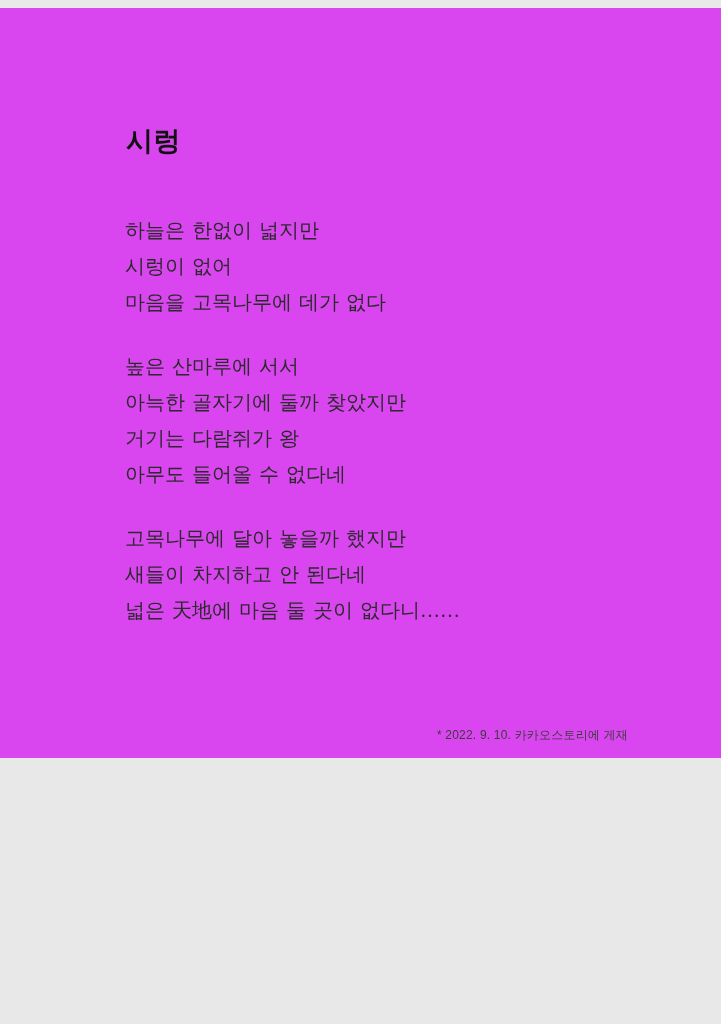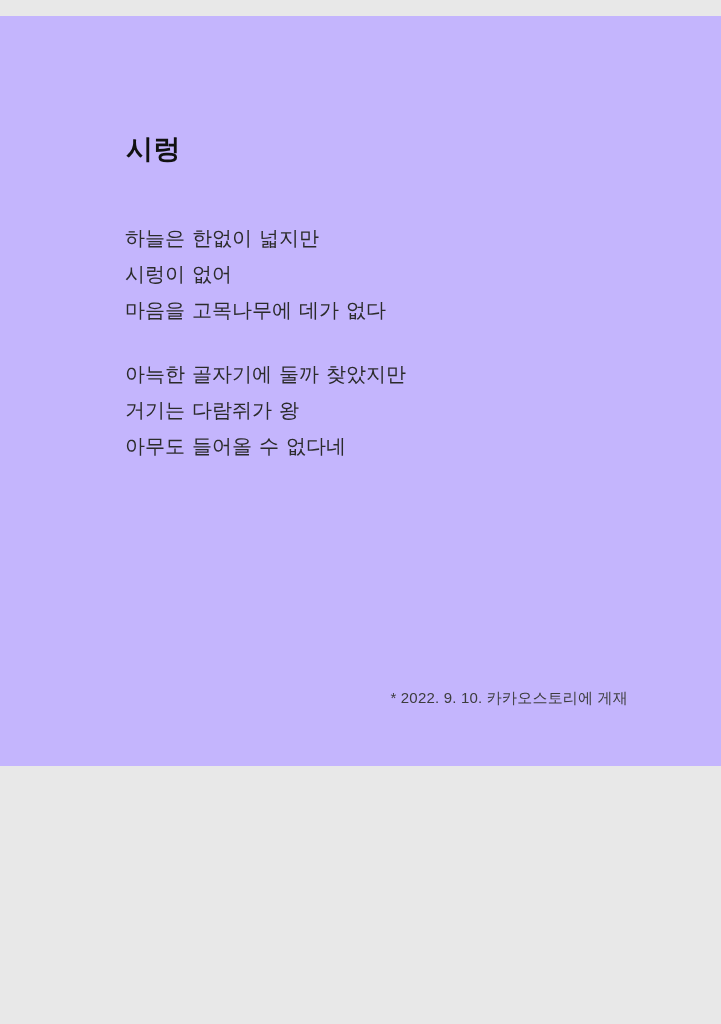--- a/index.html
+++ b/index.html
@@ -4,22 +4,22 @@
 <style>
   html, body {
     margin: 0;
     padding: 0;
     background: #e8e8e8;
   }
   .page {
     position: relative;
     width: 721px;
     height: 750px;
-    margin: 16px auto;
-    background: #c4b5fd;
+    margin: 8px auto;
+    background: #d946ef;
     overflow: hidden;
     font-family: "Liberation Serif", "DejaVu Serif", serif;
   }
   .poem-title {
     position: absolute;
     left: 126px;
     top: 99px;
     font-family: "Liberation Sans", "DejaVu Sans", sans-serif;
     font-size: 27px;
     font-weight: 700;
@@ -40,24 +40,24 @@
     margin: 0 0 28px 0;
   }
   .poem-line {
     margin: 0;
     padding: 0;
     white-space: pre;
     word-spacing: 2px;
   }
   .attribution {
     position: absolute;
-    top: 673px;
+    top: 718px;
     right: 93px;
     font-family: "Liberation Sans", "DejaVu Sans", sans-serif;
-    font-size: 15px;
+    font-size: 12px;
     line-height: 18px;
     color: #3c3c3c;
     letter-spacing: 0.2px;
   }
   .page-footer {
     position: absolute;
     left: 566px;
     top: 941px;
     display: flex;
     align-items: baseline;
@@ -78,23 +78,29 @@
 
   <h1 class="poem-title">시렁</h1>
 
   <div class="poem-body" id="poem-body">
       <div class="stanza">
         <p class="poem-line">하늘은 한없이 넓지만</p>
         <p class="poem-line">시렁이 없어</p>
         <p class="poem-line">마음을 고목나무에 데가 없다</p>
       </div>
       <div class="stanza">
+        <p class="poem-line">높은 산마루에 서서</p>
         <p class="poem-line">아늑한 골자기에 둘까 찾았지만</p>
         <p class="poem-line">거기는 다람쥐가 왕</p>
         <p class="poem-line">아무도 들어올 수 없다네</p>
+      </div>
+      <div class="stanza">
+        <p class="poem-line">고목나무에 달아 놓을까 했지만</p>
+        <p class="poem-line">새들이 차지하고 안 된다네</p>
+        <p class="poem-line">넓은 天地에 마음 둘 곳이 없다니……</p>
       </div>
     </div>
 
   <div class="attribution">* 2022. 9. 10. 카카오스토리에 게재</div>
 
   <div class="page-footer">
     <span class="footer-section">1부</span>
     <span class="footer-page-number">13</span>
   </div>
 

